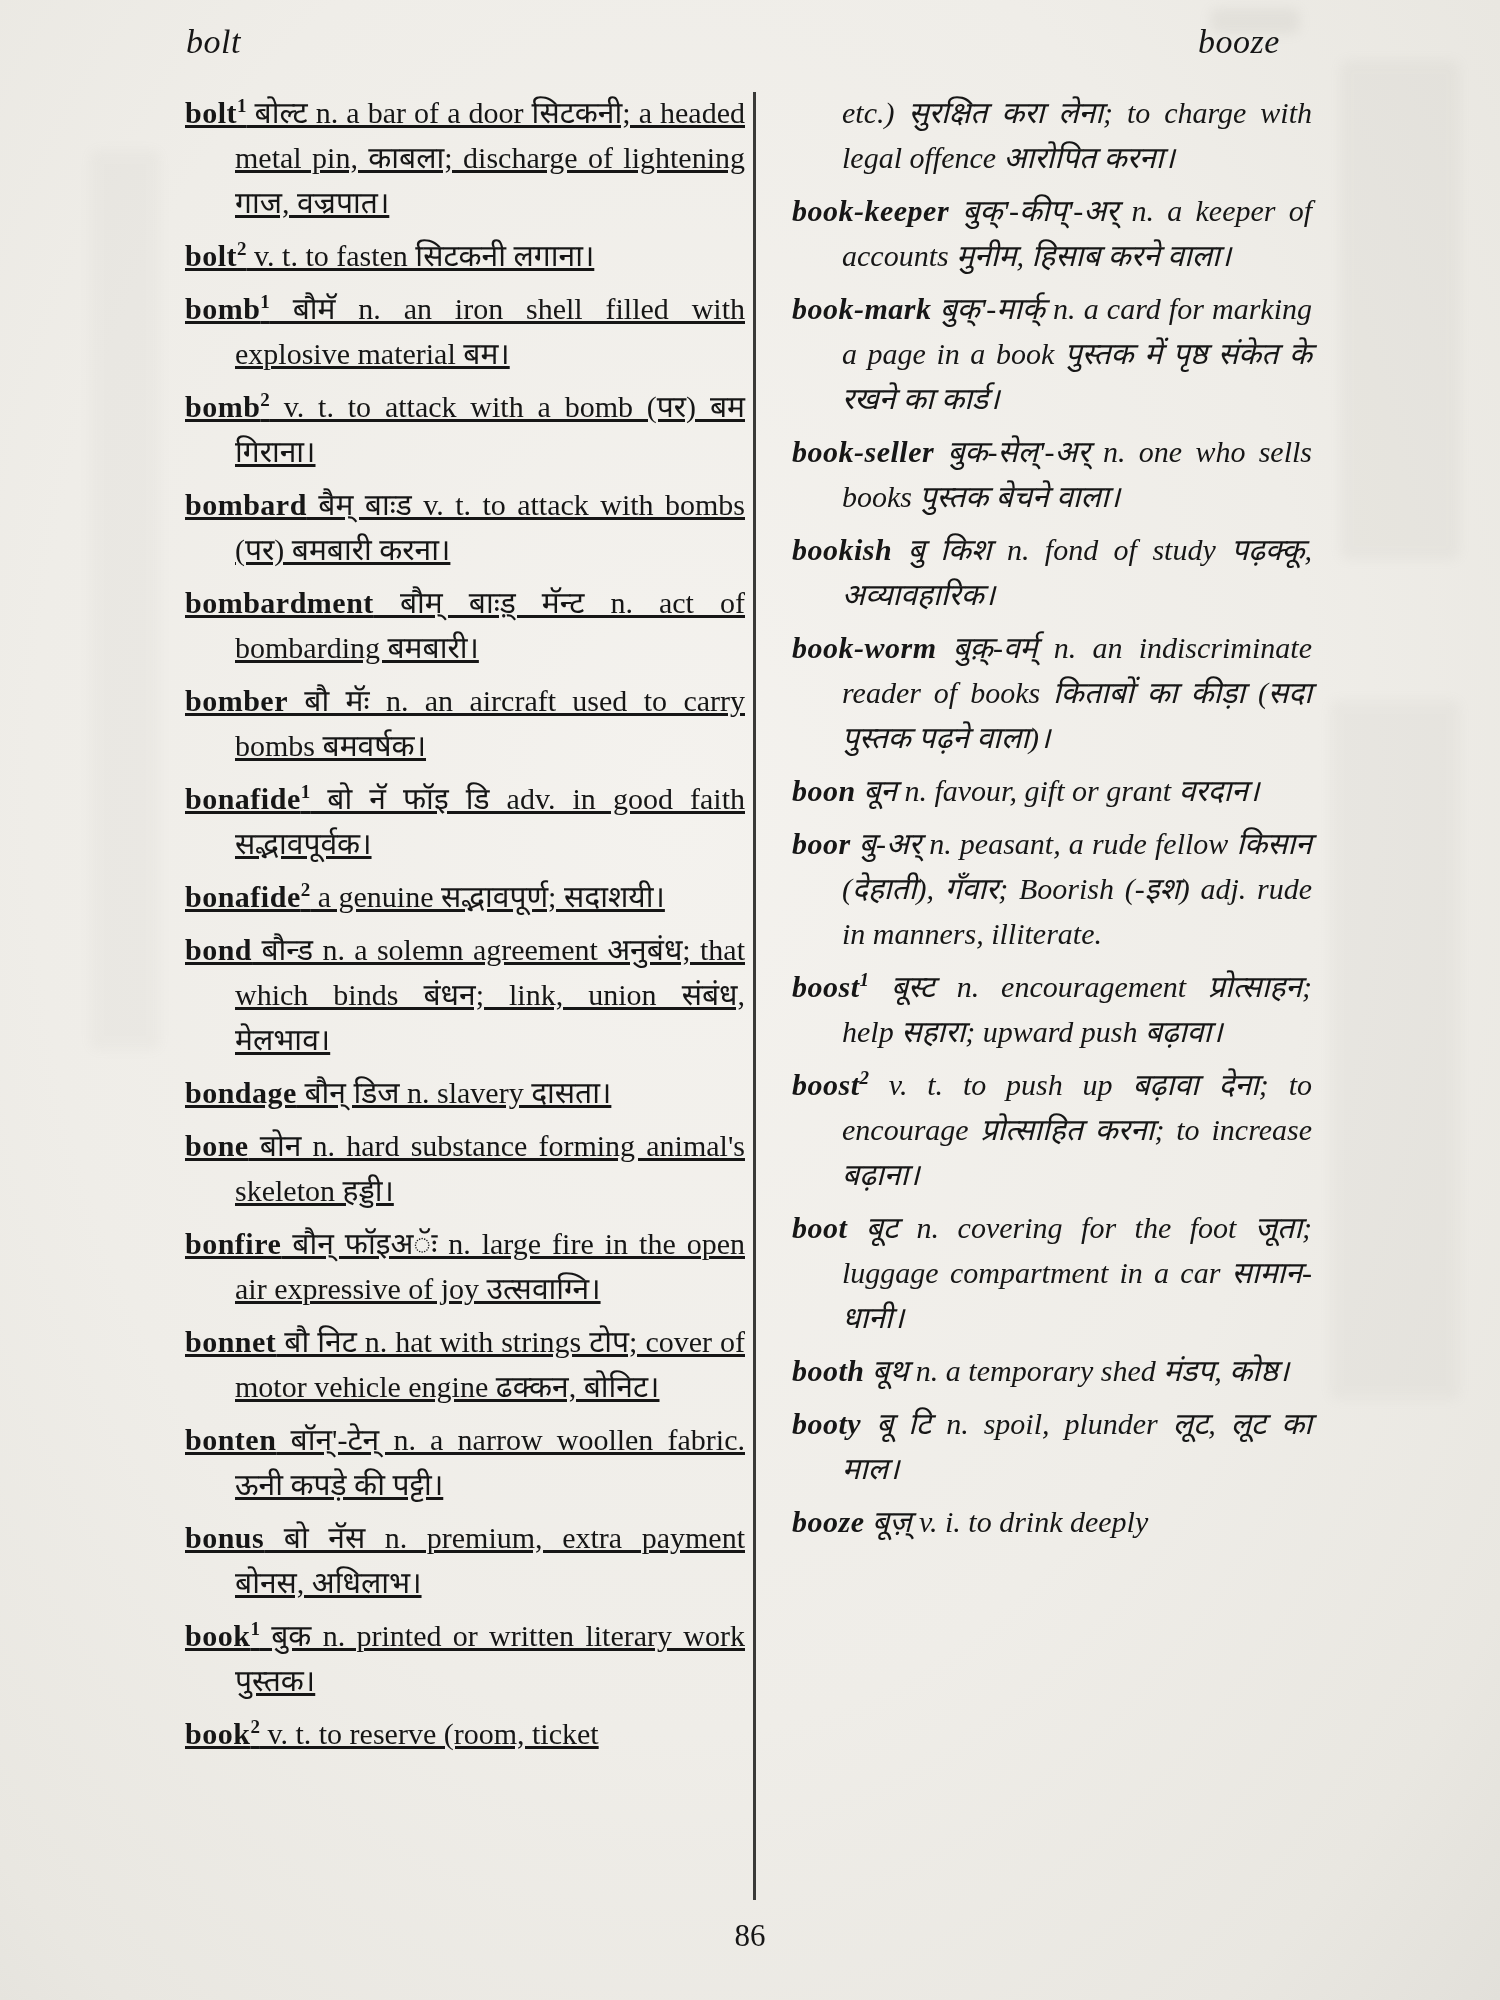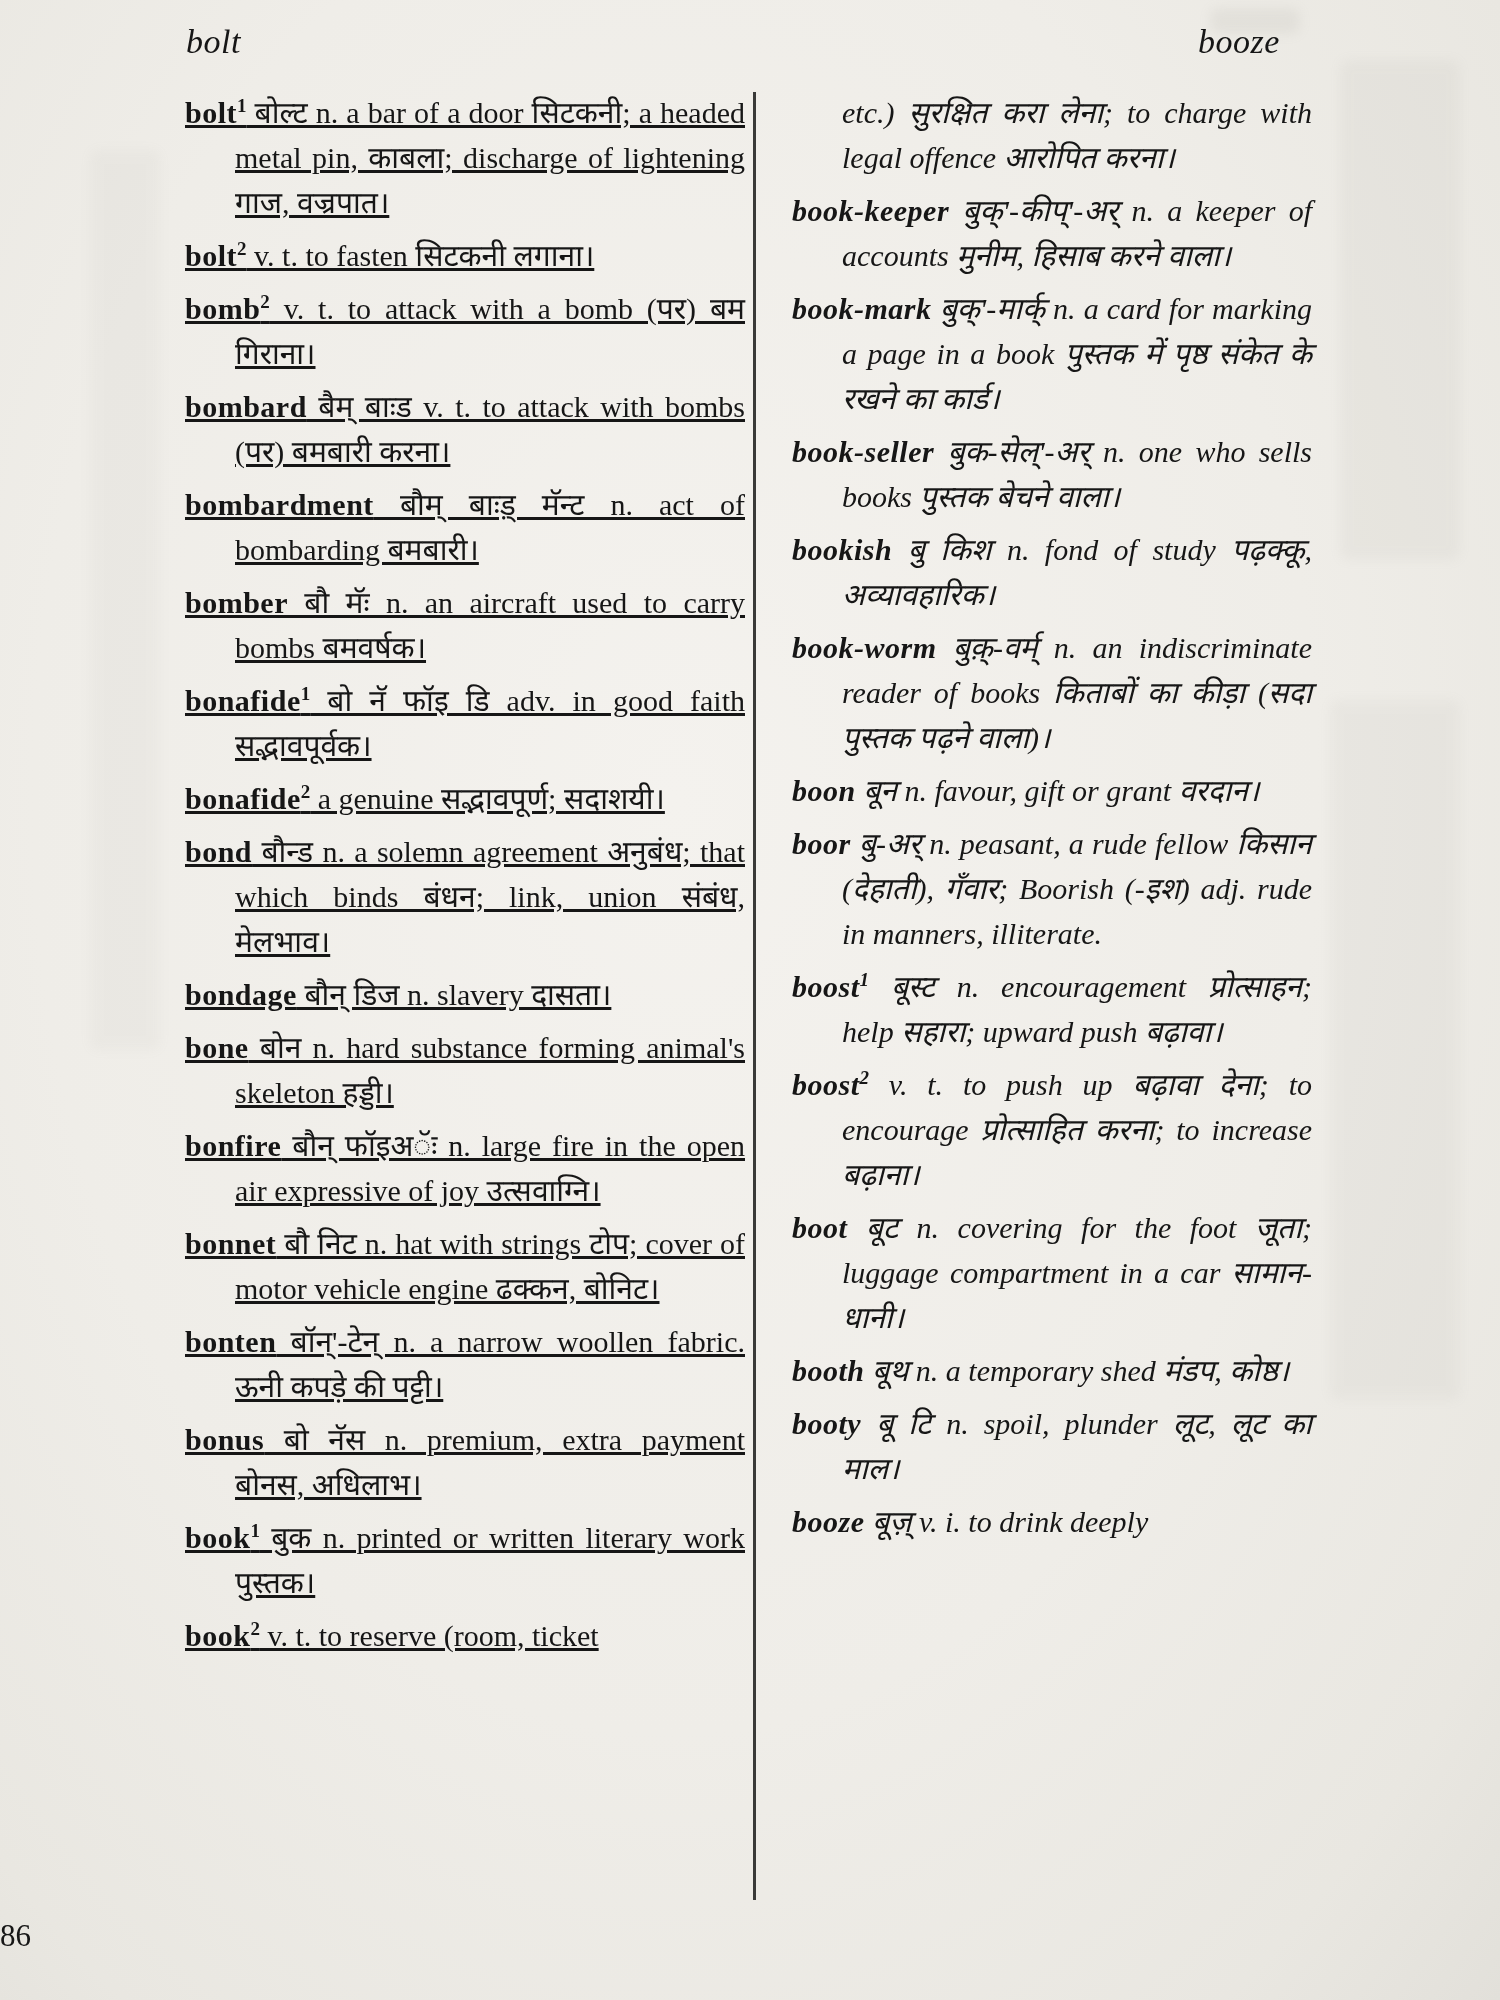--- a/index.html
+++ b/index.html
@@ -67,20 +67,21 @@
     font-weight: bold;
     font-size: 19px;
     vertical-align: super;
     line-height: 0;
   }
   .page-num {
     position: absolute;
     left: 0;
     width: 1500px;
     top: 1918px;
+    text-align: center;
     font-size: 31px;
   }
   
   .ghost {
     position: absolute;
     background: #9a9890;
     opacity: 0.13;
     filter: blur(6px);
     border-radius: 8px;
   }
@@ -101,20 +102,21 @@
   <div class="running-head left">bolt</div>
   <div class="running-head right">booze</div>
 
   <div class="divider"></div>
 
   <div class="column col-left">
   <p class="entry"><span class="headword">bolt</span><span class="sup">1</span><span class="body"> बोल्ट n. a bar of a door सिटकनी; a headed metal pin, काबला; discharge of lightening गाज, वज्रपात।</span></p>
 
   <p class="entry"><span class="headword">bolt</span><span class="sup">2</span><span class="body"> v. t. to fasten सिटकनी लगाना।</span></p>
 
+  <p class="entry"><span class="headword">bomb</span><span class="sup">1</span><span class="body"> बौमॅ n. an iron shell filled with explosive material बम।</span></p>
 
   <p class="entry"><span class="headword">bomb</span><span class="sup">2</span><span class="body"> v. t. to attack with a bomb (पर) बम गिराना।</span></p>
 
   <p class="entry"><span class="headword">bombard</span><span class="body"> बैम् बाःड v. t. to attack with bombs (पर) बमबारी करना।</span></p>
 
   <p class="entry"><span class="headword">bombardment</span><span class="body"> बौम् बाःड़् मॅन्ट n. act of bombarding बमबारी।</span></p>
 
   <p class="entry"><span class="headword">bomber</span><span class="body"> बौ मॅः n. an aircraft used to carry bombs बमवर्षक।</span></p>
 
   <p class="entry"><span class="headword">bonafide</span><span class="sup">1</span><span class="body"> बो नॅ फॉइ डि adv. in good faith सद्भावपूर्वक।</span></p>

